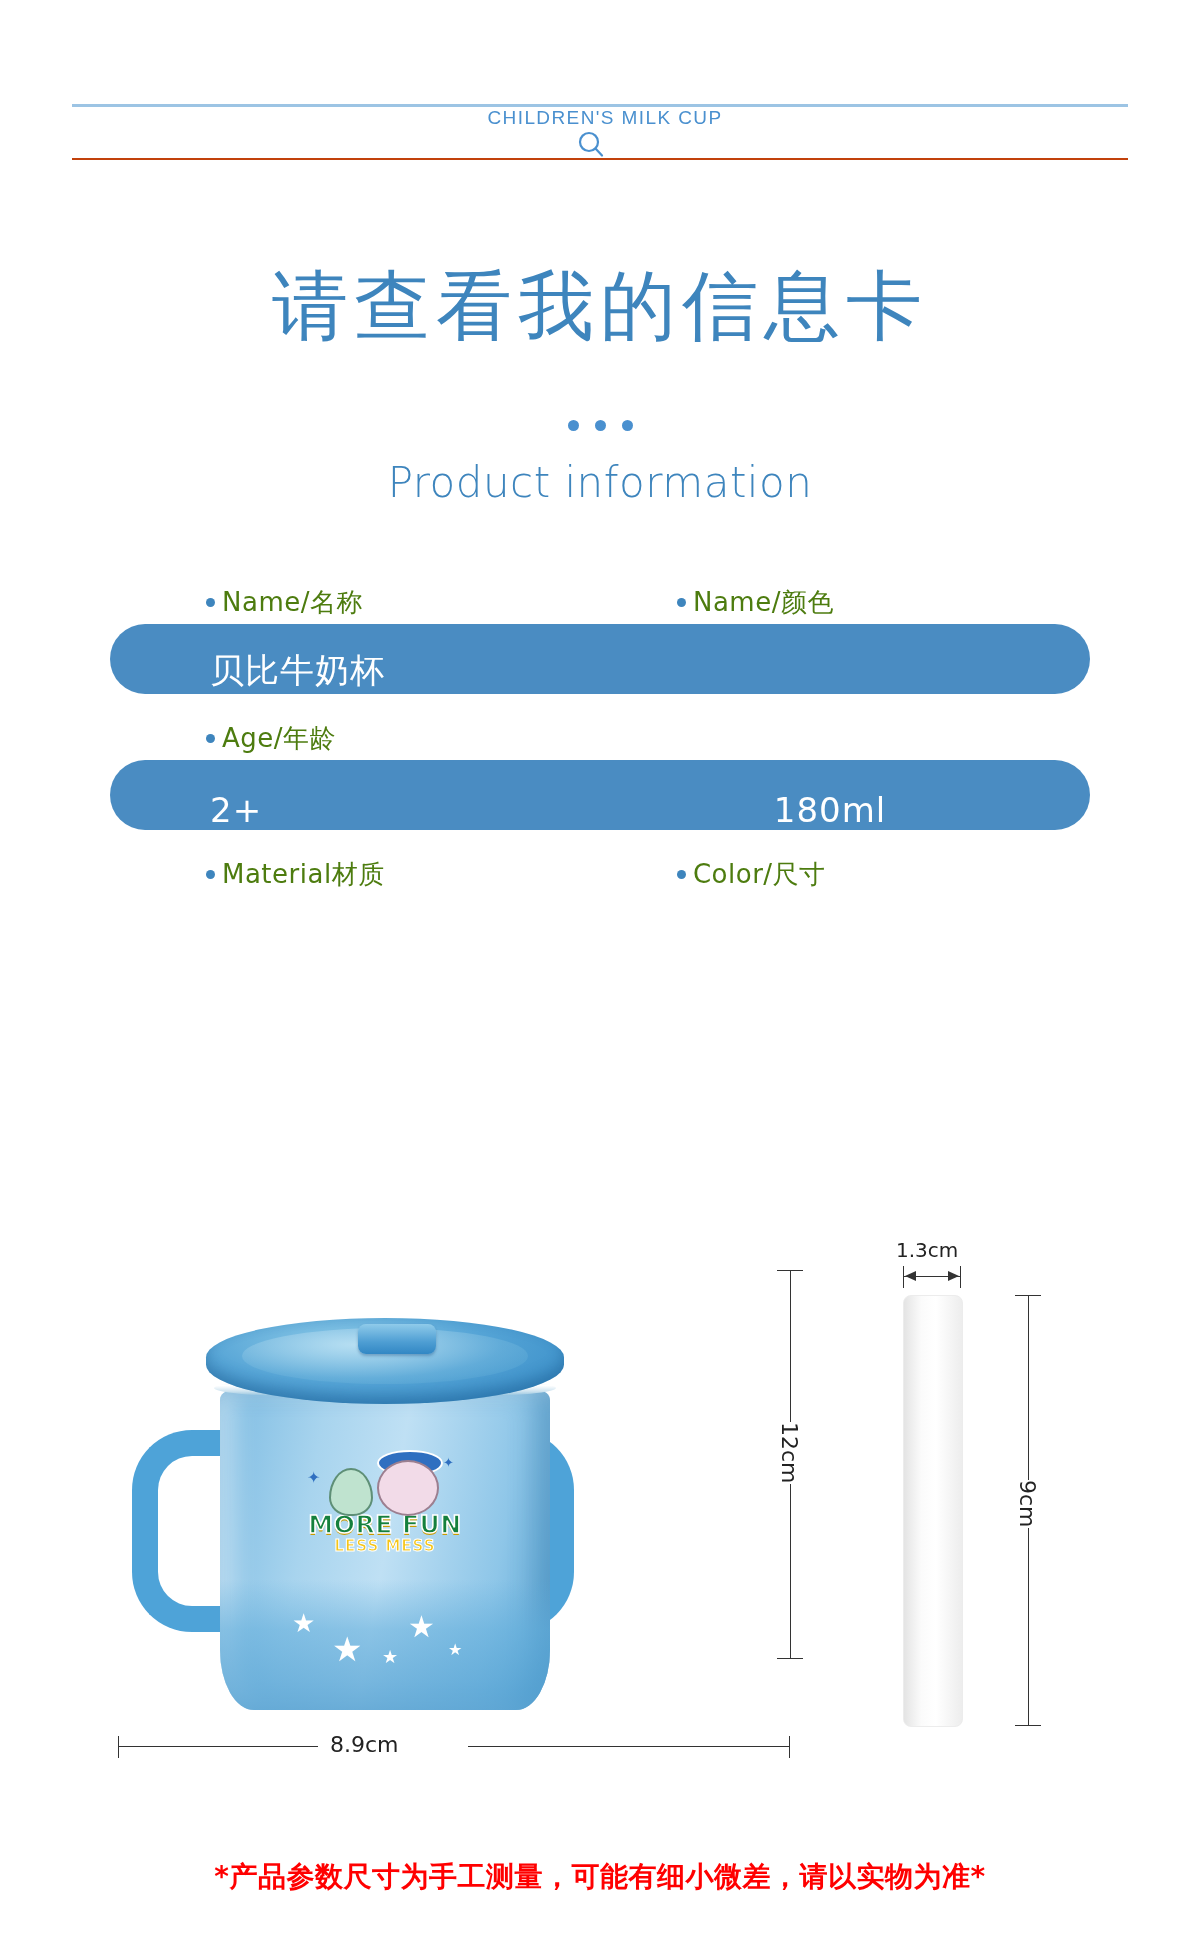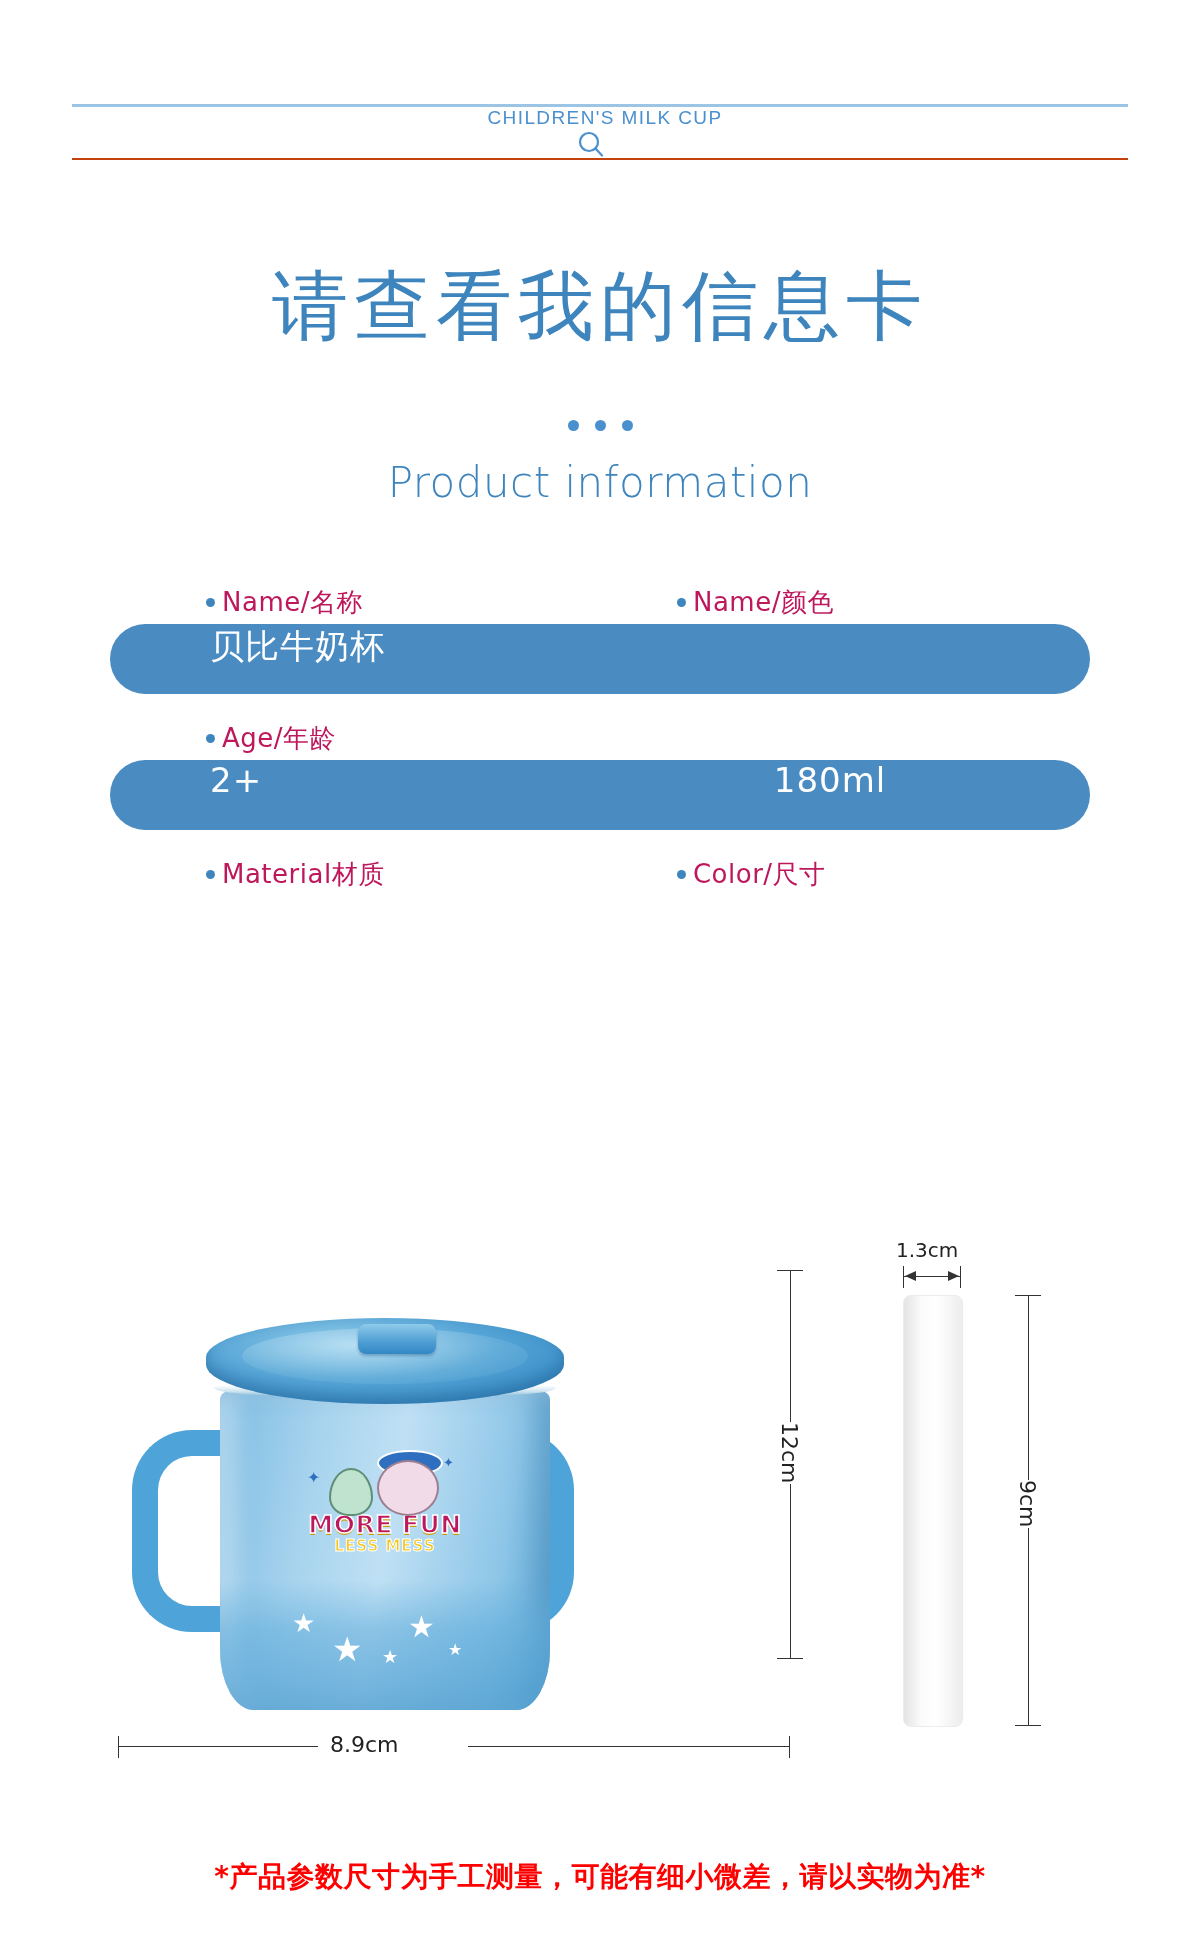--- a/index.html
+++ b/index.html
@@ -99,40 +99,40 @@
   .spec-row { position: relative; margin-bottom: 22px; }
   .spec-labels {
     display: flex;
     height: 44px;
     align-items: center;
   }
   .spec-label {
     display: flex;
     align-items: center;
     font-size: 26px;
-    color: #be185d;
+    color: #4d7c0f;
     font-family: "DejaVu Sans", sans-serif;
     letter-spacing: 0.5px;
   }
   .spec-label.left  { width: 520px; padding-left: 96px; }
   .spec-label.right { width: 460px; padding-left: 4px; }
   .bullet {
     width: 9px;
     height: 9px;
     border-radius: 50%;
     background: #3e85bd;
     margin-right: 7px;
     flex: 0 0 auto;
   }
   .pill {
     background: #4a8cc2;
     border-radius: 50px;
     height: 70px;
     display: flex;
-    align-items: flex-start;
+    align-items: flex-end;
     color: #ffffff;
     font-size: 34px;
     font-family: "DejaVu Sans", sans-serif;
     letter-spacing: 1px;
   }
   .pill .cell-left  { width: 520px; padding-left: 100px; box-sizing: border-box; }
   .pill .cell-right { width: 460px; padding-left: 0px; box-sizing: border-box; }
   .pill .cell-right.center { text-align: center; padding-right: 60px; }
   .pill .cell-right.left-al { text-align: left; padding-left: 8px; }
 
@@ -266,21 +266,21 @@
     color: #2f6fc0;
     font-size: 16px;
     line-height: 1;
   }
   .spark.s1 { left: 22px; top: 20px; }
   .spark.s2 { left: 158px; top: 6px; font-size: 13px; }
   .more-fun {
     font-family: "DejaVu Sans", sans-serif;
     font-weight: bold;
     font-size: 25px;
-    color: #be185d;
+    color: #15803d;
     letter-spacing: 0.5px;
     -webkit-text-stroke: 1.5px #ffffff;
     text-shadow: 0 2px 0 #c99a00;
     line-height: 1;
   }
   .less-mess {
     font-family: "DejaVu Sans", sans-serif;
     font-weight: bold;
     font-size: 15px;
     color: #f5c518;

